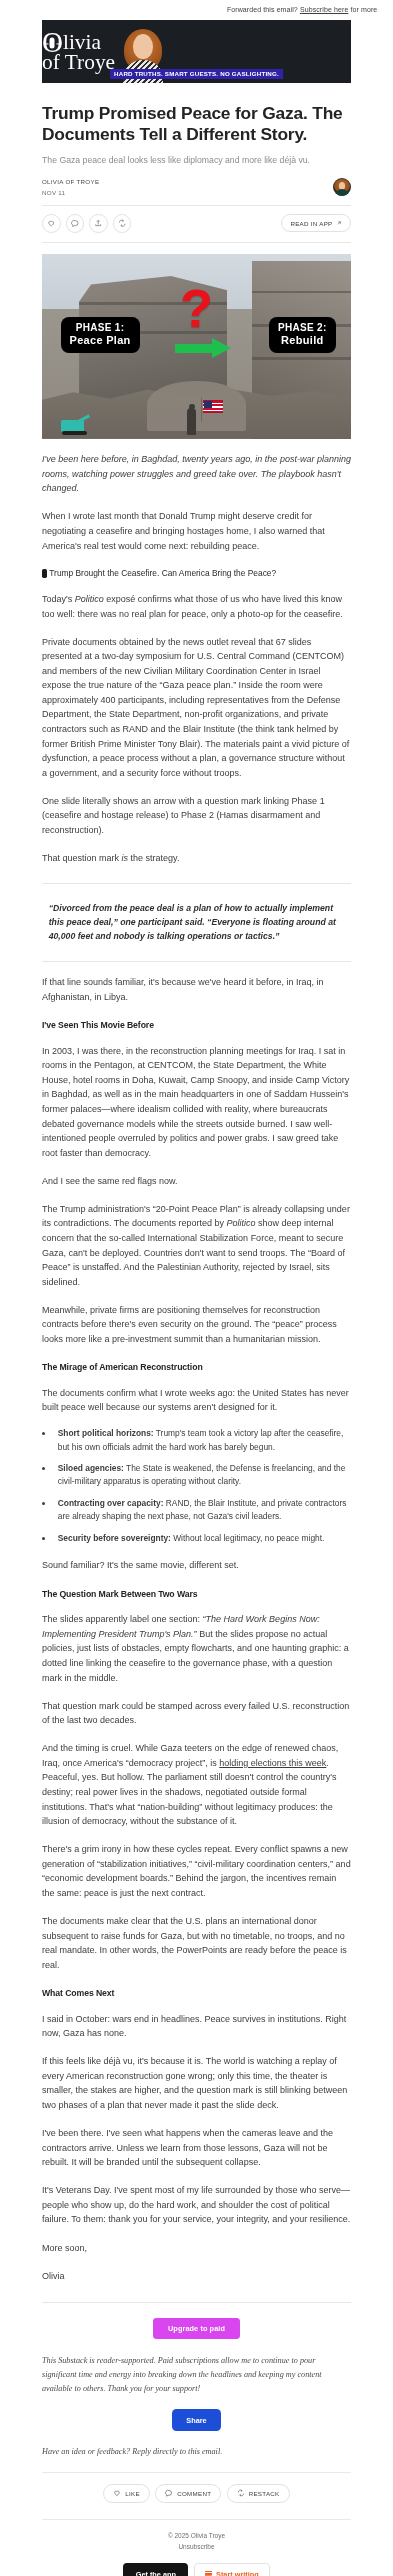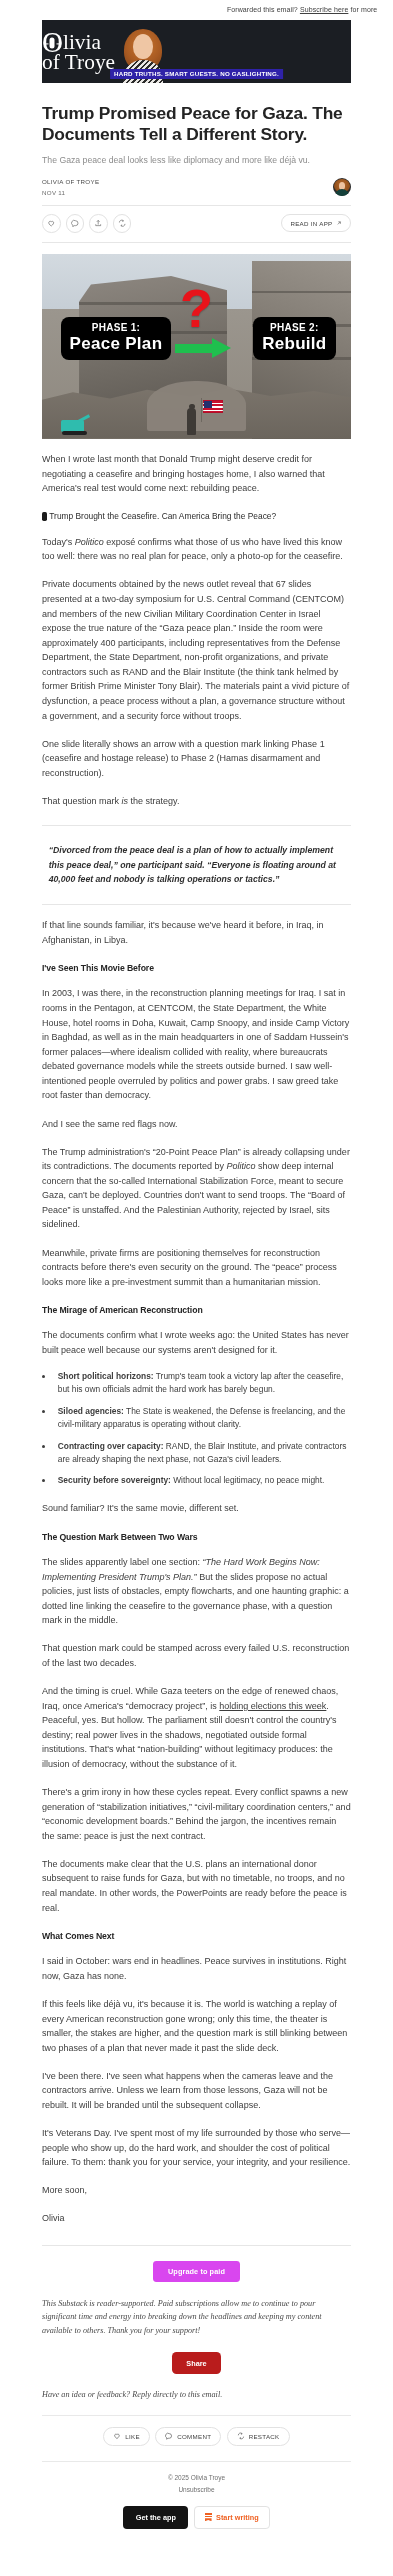--- a/index.html
+++ b/index.html
@@ -223,21 +223,21 @@
   .phase-box {
     position:absolute; background:#000; color:#fff;
     border-radius:7.9px; padding:5.6px 9px;
     font-family:"Liberation Sans", sans-serif;
     font-weight:bold; text-align:center; line-height:1.18;
     letter-spacing:0.3px;
   }
   .phase-1 { left: 6%; top: 34%; }
   .phase-2 { right: 5%; top: 34%; }
   .phase-top { font-size:10px; }
-  .phase-bottom { font-size:17px;text-align:center; }
+  .phase-bottom { font-size:11px;text-align:center; }
 
   
   .body-copy { padding: 0 42px; }
   p.p {
     font-size: 9px; line-height: 1.62; color:#3d3d3d;
     margin: 13.5px 0 0 0;
   }
   p.intro-italic { font-style: italic; }
   .link-row {
     margin: 14.6px 0 0 0; font-size:8.4px; color:#2b2b2b; display:flex; gap:2.8px; align-items:flex-start;
@@ -277,21 +277,21 @@
     padding: 6.2px 14.6px; border-radius:3.4px; border:0;
     font-family:"Liberation Sans", sans-serif;
   }
   .support-note {
     font-family:"Liberation Serif", serif; font-style:italic;
     font-size: 8.2px; line-height:1.7; color:#4a4a4a;
     padding: 14.6px 42px 0 42px;
   }
   .share-wrap { text-align:center; padding: 13.5px 0 0 0; }
   .btn-share {
-    display:inline-block; background:#b91c1c; color:#fff;
+    display:inline-block; background:#1d4ed8; color:#fff;
     font-size:7.3px; font-weight:bold; padding: 6.7px 14.6px; border-radius:4.5px; border:0;
     font-family:"Liberation Sans", sans-serif;
   }
   .feedback-note {
     font-family:"Liberation Serif", serif; font-style:italic;
     font-size: 8.2px; color:#4a4a4a;
     padding: 15.7px 42px 0 42px;
   }
   .footer-rule { border:0; border-top:0.6px solid #e9e9e9; margin: 15.7px 42px 0 42px; }
   .footer-actions {
@@ -446,20 +446,21 @@
       </div>
       <div class="phase-box phase-2">
         <div class="phase-top">PHASE 2:</div>
         <div class="phase-bottom">Rebuild</div>
       </div>
     </div>
   </div>
 
   <div class="body-copy">
 
+    <p class="p intro-italic">I've been here before, in Baghdad, twenty years ago, in the post-war planning rooms, watching power struggles and greed take over. The playbook hasn't changed.</p>
     <p class="p">When I wrote last month that Donald Trump might deserve credit for negotiating a ceasefire and bringing hostages home, I also warned that America's real test would come next: rebuilding peace.</p>
 
     <div class="link-row">
       <span class="link-badge"></span>
       <a href="#">Trump Brought the Ceasefire. Can America Bring the Peace?</a>
     </div>
 
     <p class="p"><span>Today's </span><em class="it">Politico</em><span> exposé confirms what those of us who have lived this know too well: there was no real plan for peace, only a photo-op for the ceasefire.</span></p>
 
     <p class="p">Private documents obtained by the news outlet reveal that 67 slides presented at a two-day symposium for U.S. Central Command (CENTCOM) and members of the new Civilian Military Coordination Center in Israel expose the true nature of the “Gaza peace plan.” Inside the room were approximately 400 participants, including representatives from the Defense Department, the State Department, non-profit organizations, and private contractors such as RAND and the Blair Institute (the think tank helmed by former British Prime Minister Tony Blair). The materials paint a vivid picture of dysfunction, a peace process without a plan, a governance structure without a government, and a security force without troops.</p>

